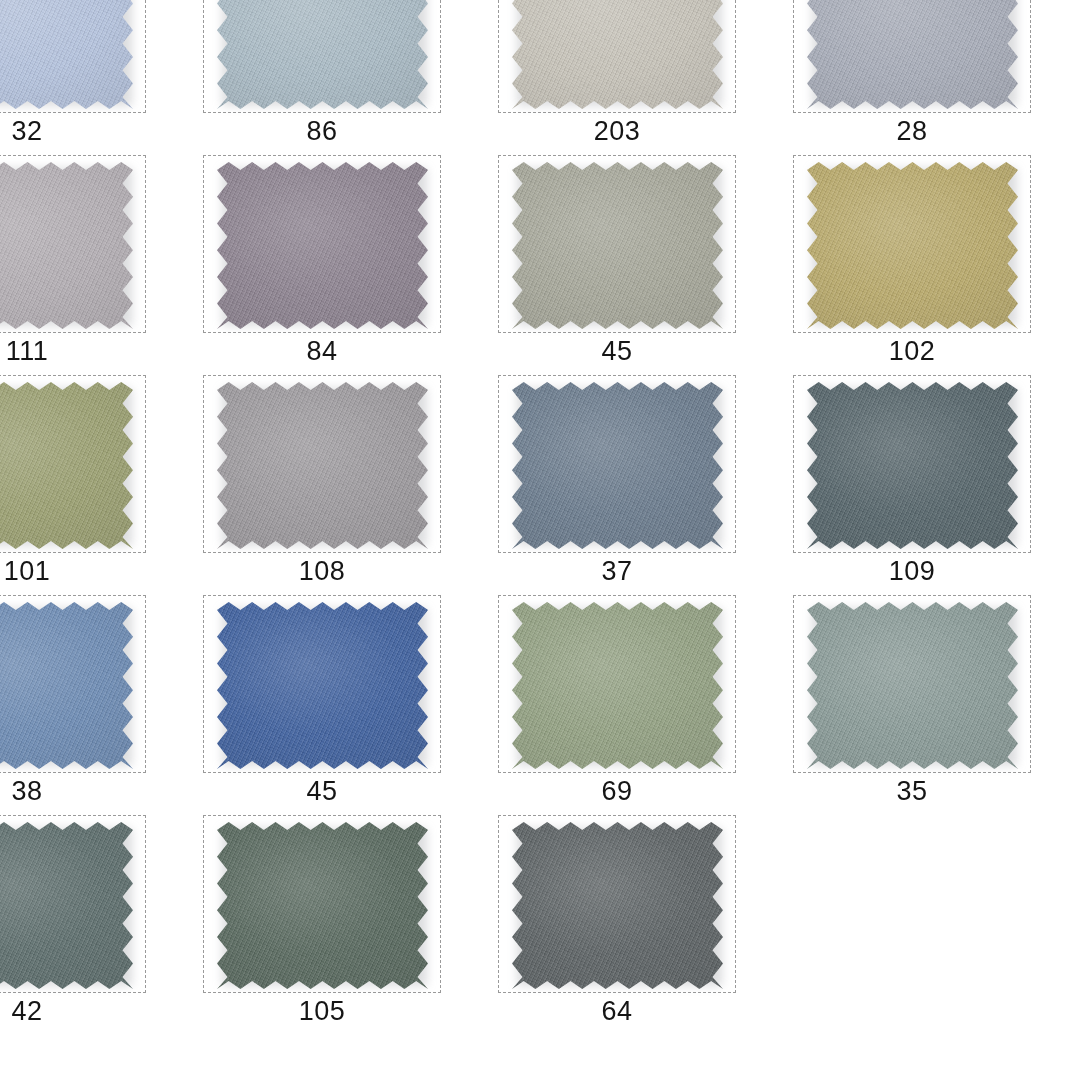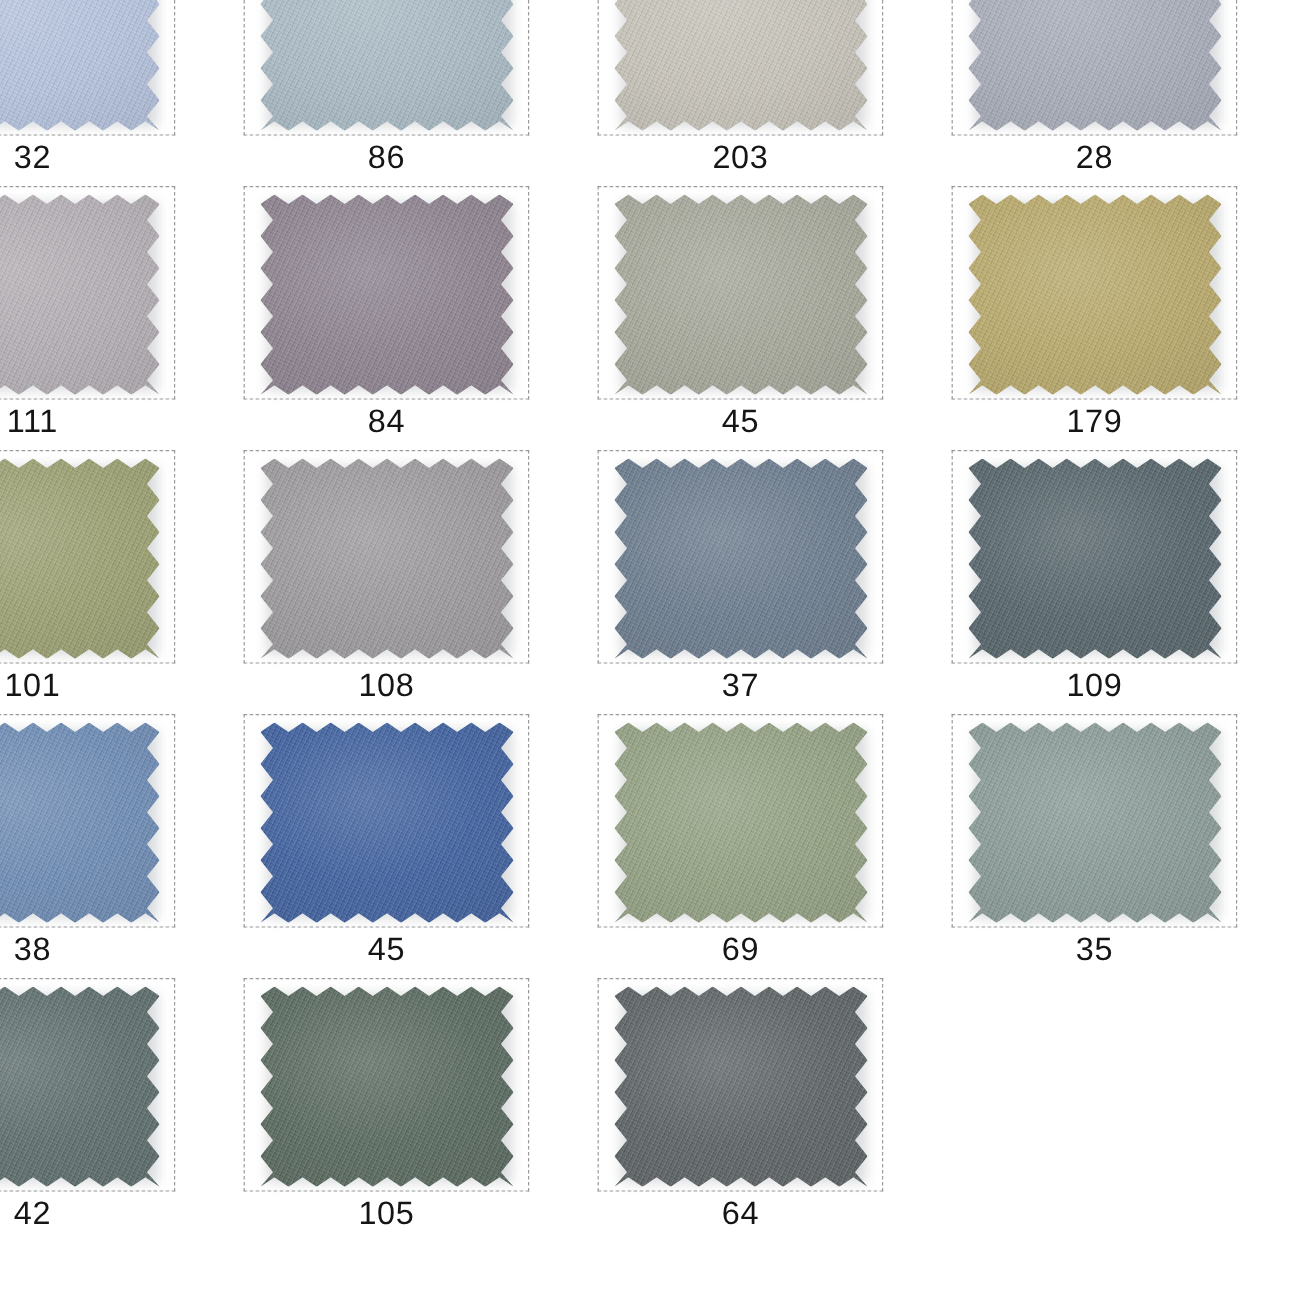--- a/index.html
+++ b/index.html
@@ -242,21 +242,21 @@
         <div class="swatch-shadow"></div>
         <div class="swatch-clip" style="background-color: rgb(166, 167, 154);"></div>
       </div>
       <div class="swatch-label">45</div>
     </div>
     <div class="cell">
       <div class="swatch-box">
         <div class="swatch-shadow"></div>
         <div class="swatch-clip" style="background-color: rgb(184, 169, 108);"></div>
       </div>
-      <div class="swatch-label">179</div>
+      <div class="swatch-label">102</div>
     </div>
     <div class="cell">
       <div class="swatch-box">
         <div class="swatch-shadow"></div>
         <div class="swatch-clip" style="background-color: rgb(155, 160, 114);"></div>
       </div>
       <div class="swatch-label">101</div>
     </div>
     <div class="cell">
       <div class="swatch-box">

